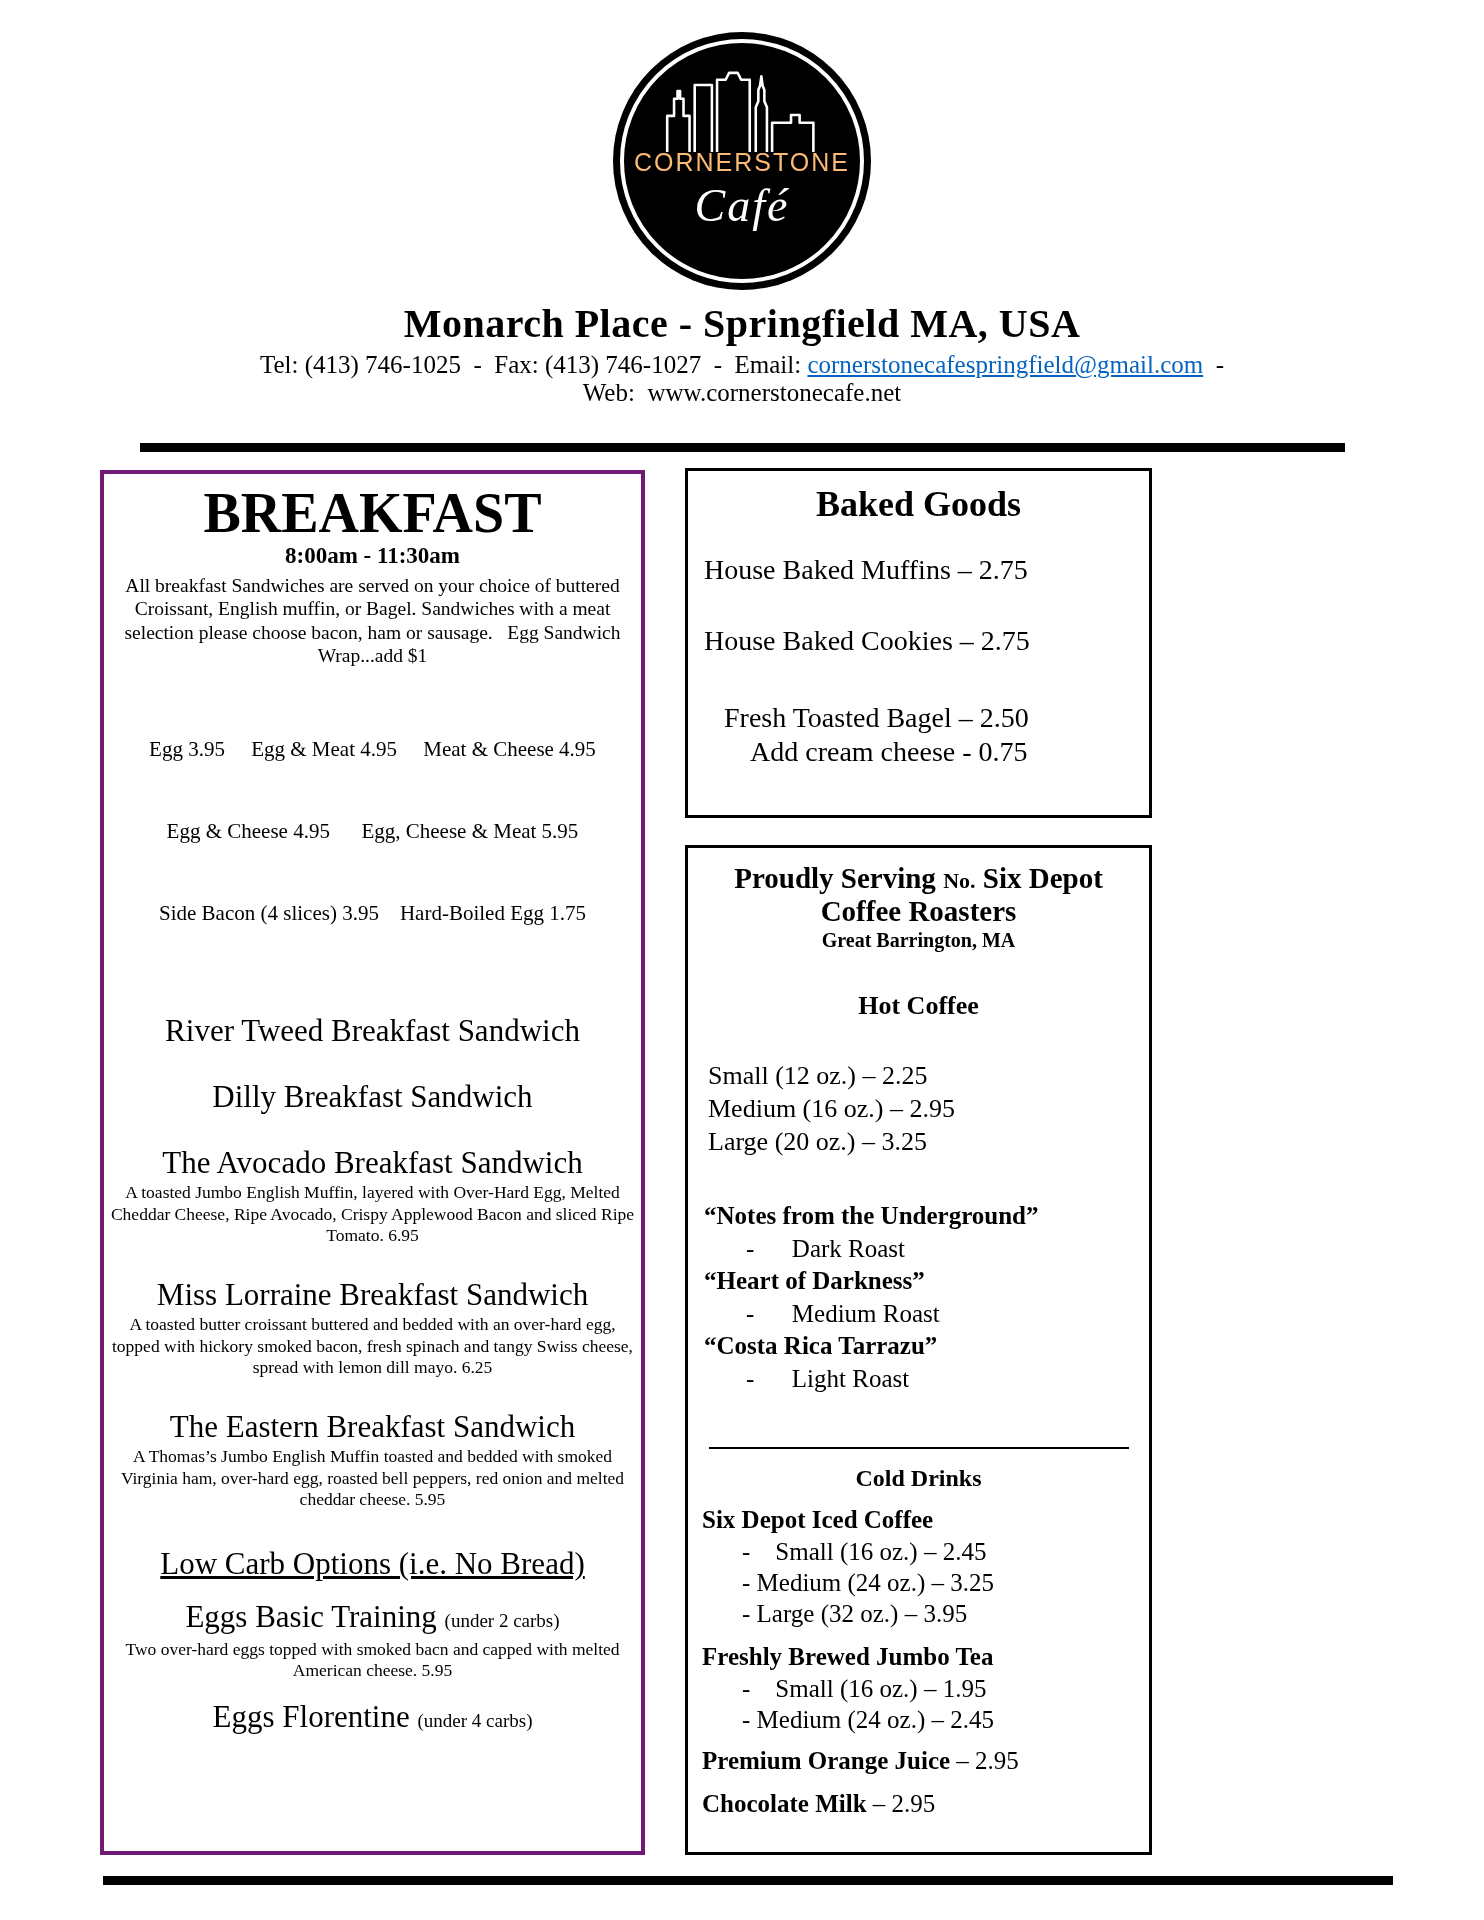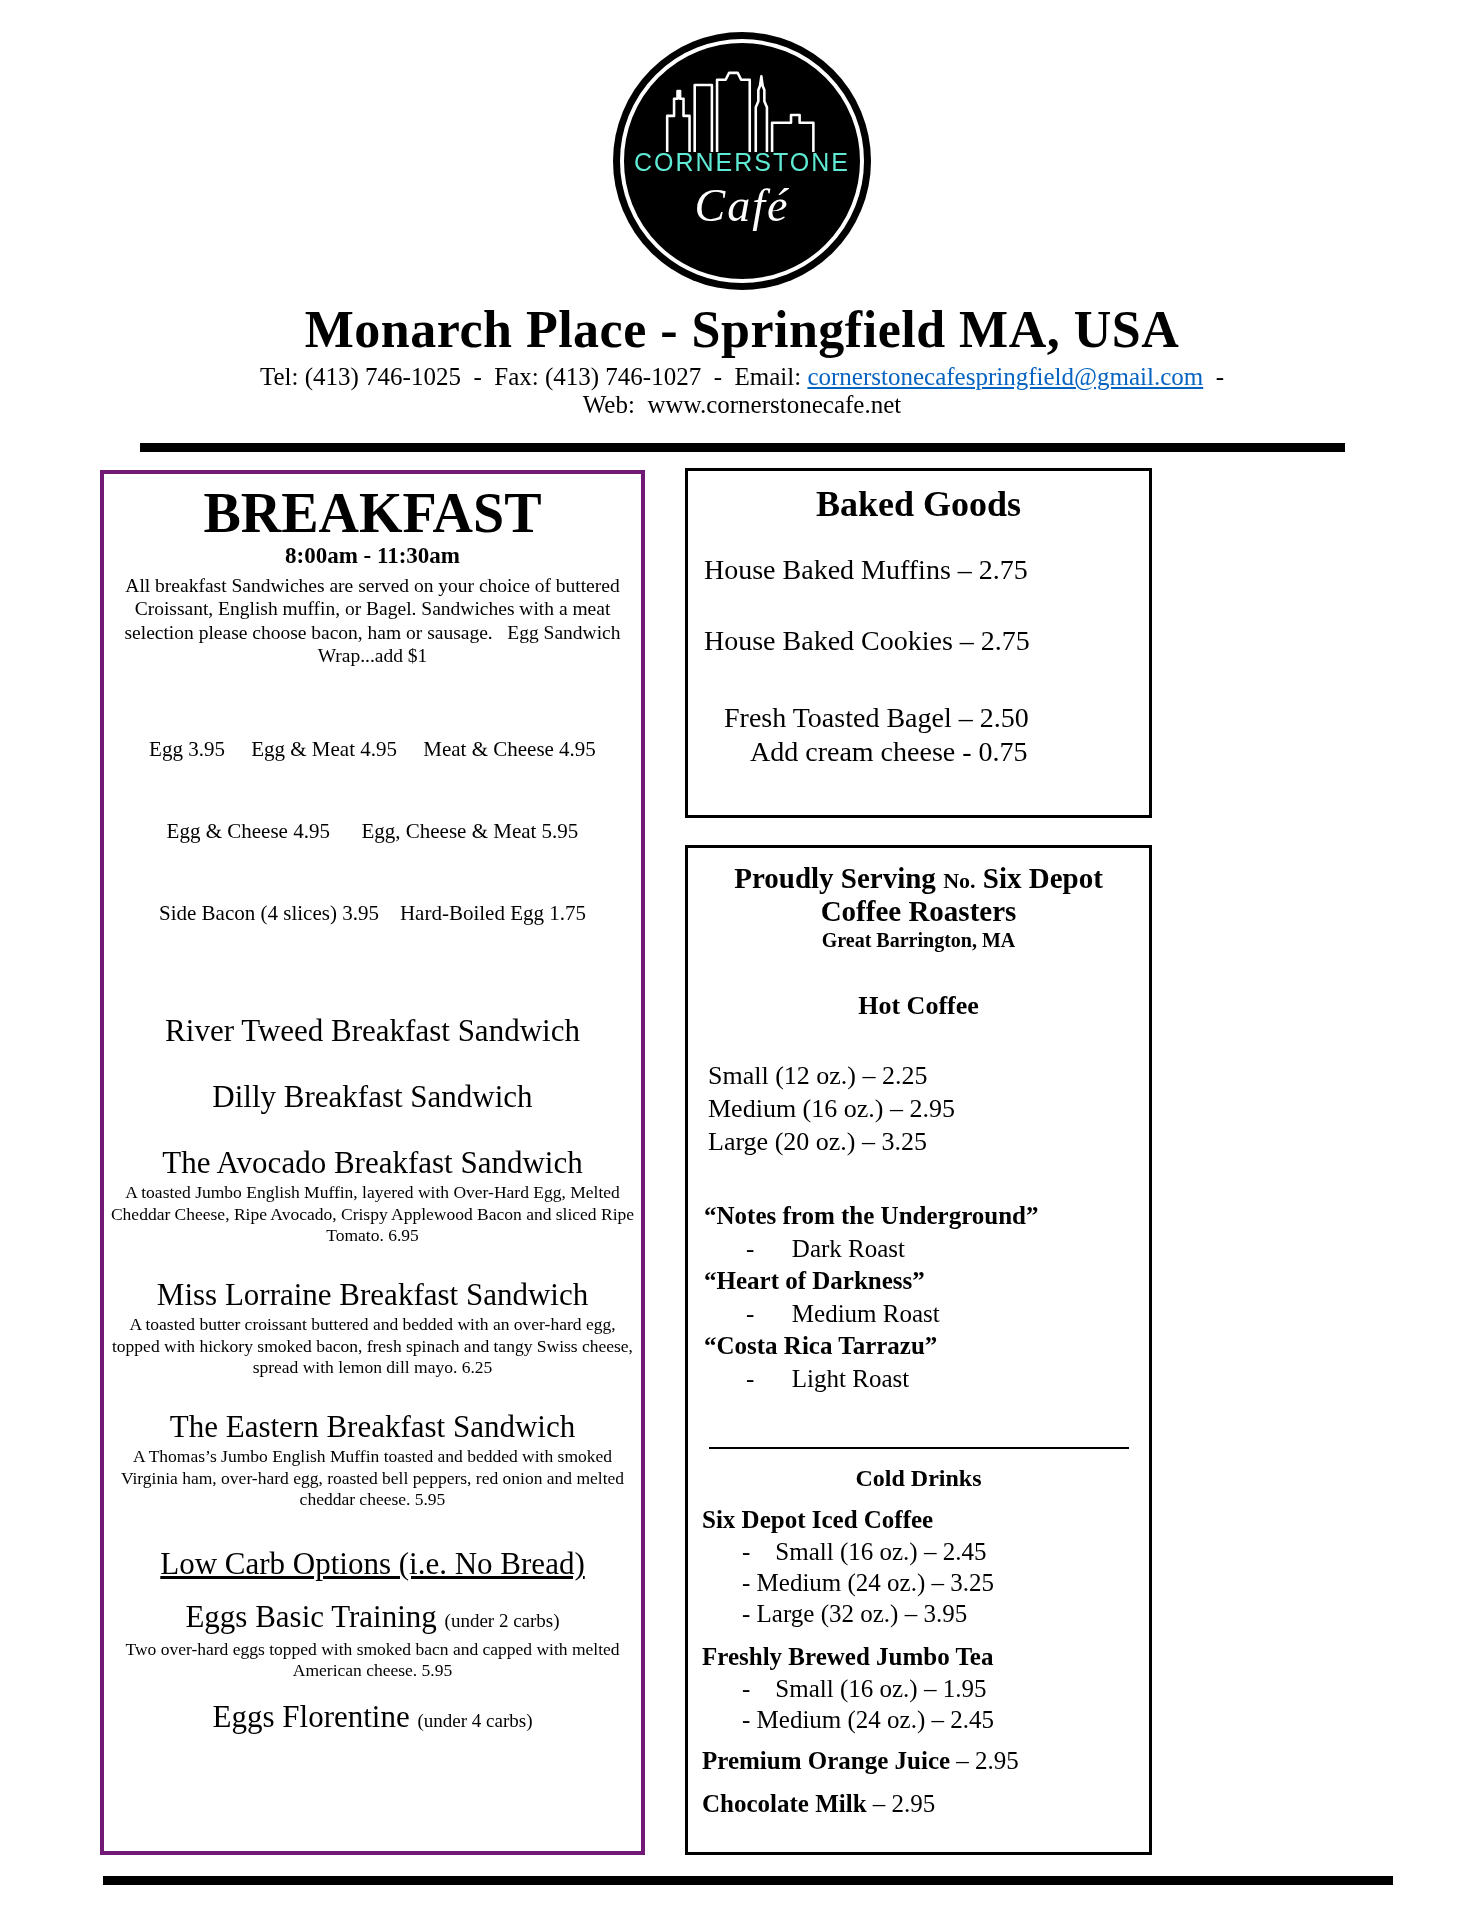--- a/index.html
+++ b/index.html
@@ -8,23 +8,23 @@
     position:relative; width:1484px; height:1920px; margin:0 auto;
     background:#ffffff; color:#000;
     font-family:"Liberation Serif", serif; overflow:hidden;
   }
   
   .header { position:absolute; top:32px; left:0; width:100%; text-align:center; }
   .logo { position:relative; width:258px; height:258px; margin:0 auto; background:#000; border-radius:50%;
           display:flex; flex-direction:column; align-items:center; }
   .logo::before { content:""; position:absolute; inset:7px; border:4px solid #fff; border-radius:50%; }
   .logo svg { margin-top:34px; width:170px; height:86px; }
-  .logo-name { color:#5eead4; font-family:"Liberation Sans", sans-serif; font-size:25px; letter-spacing:2px; margin-top:-4px; white-space:nowrap; }
+  .logo-name { color:#fdba74; font-family:"Liberation Sans", sans-serif; font-size:25px; letter-spacing:2px; margin-top:-4px; white-space:nowrap; }
   .logo-cafe { color:#fff; font-family:"Liberation Serif", serif; font-style:italic; font-size:46px; letter-spacing:2px; margin-top:2px; }
-  .page-title { margin-top:10px; font-size:52px; font-weight:bold; letter-spacing:0.5px; }
+  .page-title { margin-top:10px; font-size:40px; font-weight:bold; letter-spacing:0.5px; }
   .contact { margin-top:4px; font-size:25px; white-space:pre-wrap; }
   .contact a { color:#0563C1; text-decoration:underline; cursor:pointer; }
   .contact-line2 { font-size:25px; white-space:pre-wrap; }
   
   .rule-top    { position:absolute; left:140px; top:443px;  width:1205px; height:9px; background:#000; }
   .rule-bottom { position:absolute; left:103px; top:1876px; width:1290px; height:9px; background:#000; }
   
   .breakfast-panel {
     position:absolute; left:100px; top:470px; width:545px; height:1385px;
     border:4px solid #701a75; text-align:center; padding:6px 5px; overflow:hidden;

